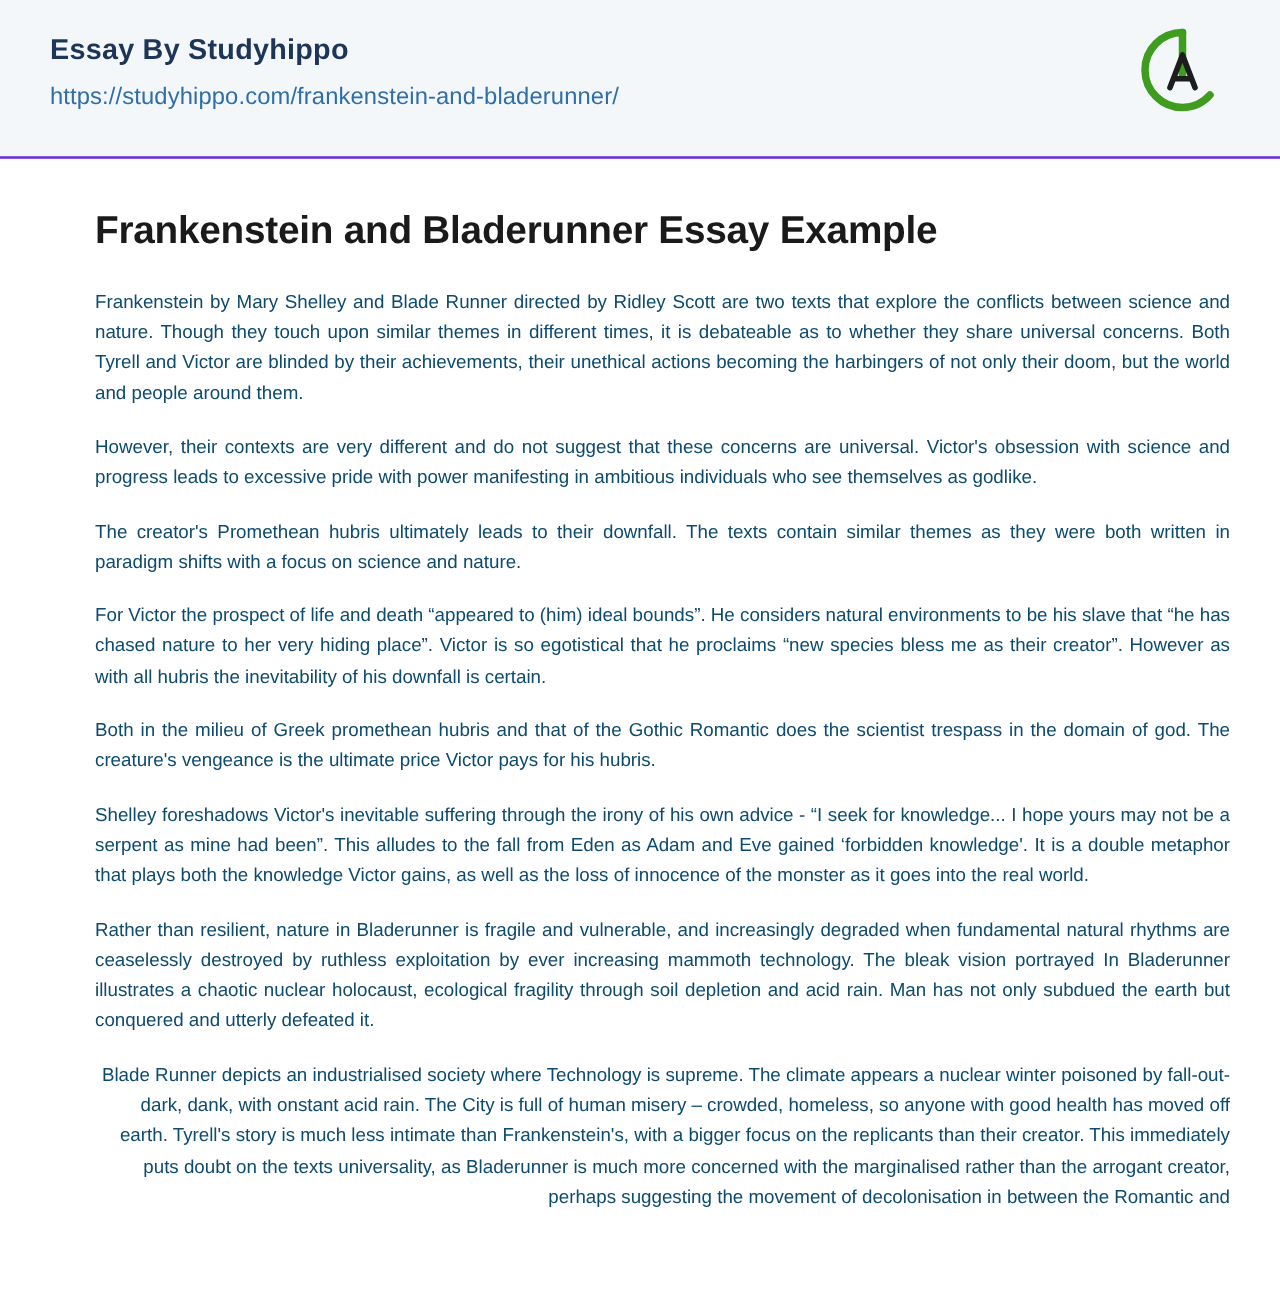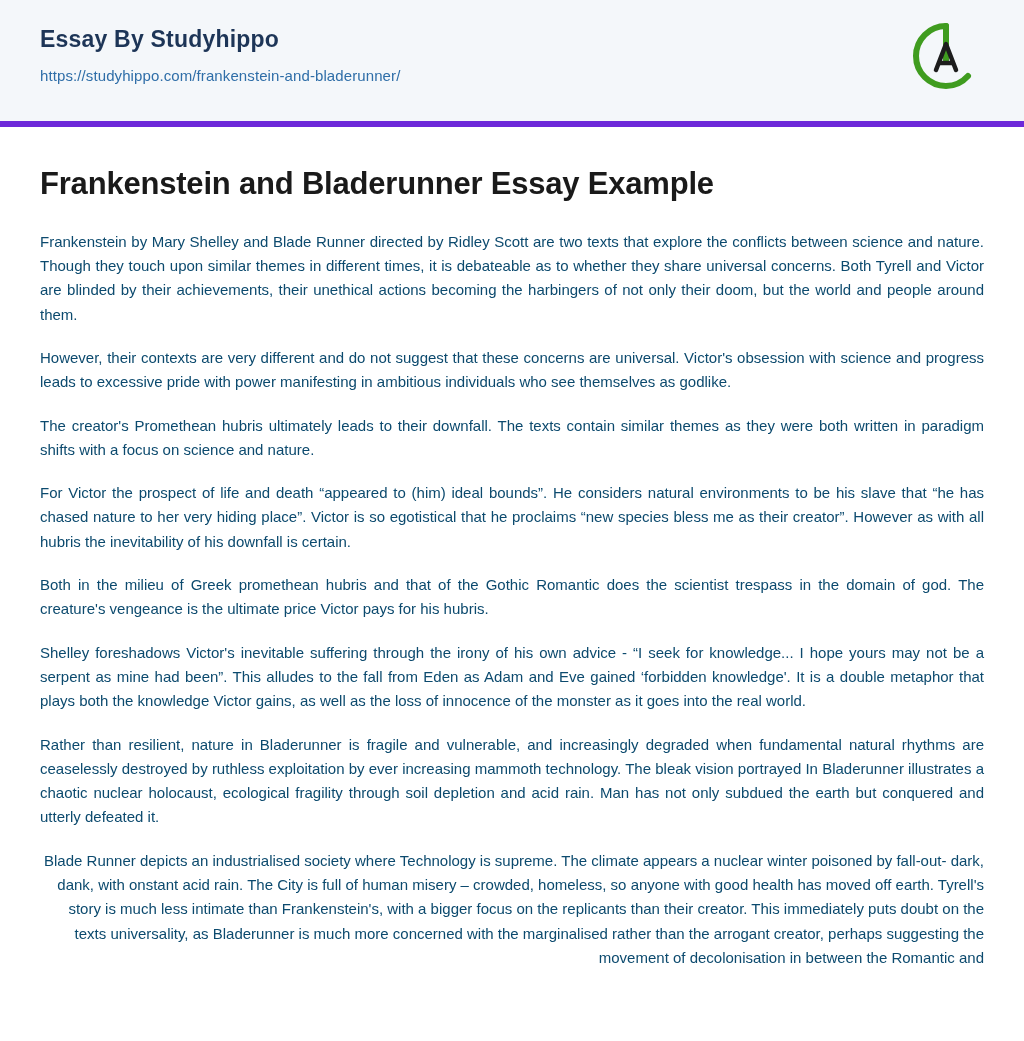--- a/index.html
+++ b/index.html
@@ -12,50 +12,51 @@
   .page {
     width: 1024px;
     min-height: 1041px;
     background: #ffffff;
     position: relative;
     overflow: hidden;
   }
   
   .header {
     background: #f4f7fa;
-    border-bottom: 6px solid #6d28d9;
+    border-bottom: 2px solid #6d28d9;
     padding: 26px 40px 22px 40px;
     position: relative;
     height: 127px;
   }
   .brand {
     font-size: 23px;
     font-weight: bold;
     color: #1d3557;
     letter-spacing: .2px;
     margin: 0 0 14px 0;
   }
   .site-url {
-    font-size: 15px;
+    font-size: 19px;
     color: #2f6ea8;
     text-decoration: none;
     letter-spacing: .1px;
   }
   .logo {
     position: absolute;
     right: 42px;
     top: 20px;
     width: 72px;
     height: 72px;
   }
   .logo svg { display: block; }
 
   
   .article {
     padding: 30px 40px 40px 40px;
+    margin-left: 36px;
   }
   h1.title {
     font-size: 31px;
     line-height: 1.25;
     font-weight: bold;
     color: #1a1a1a;
     margin: 8px 0 26px 0;
     letter-spacing: -0.2px;
   }
   p.para {

